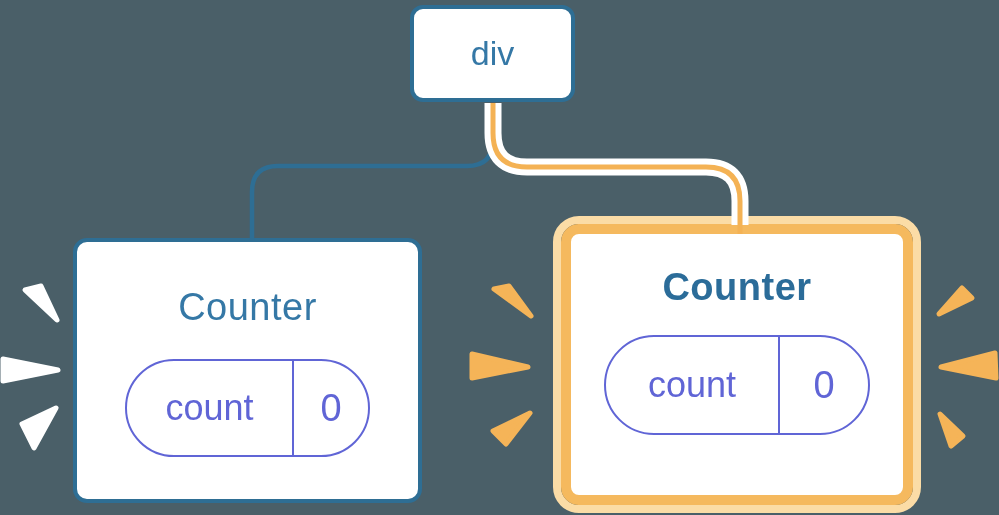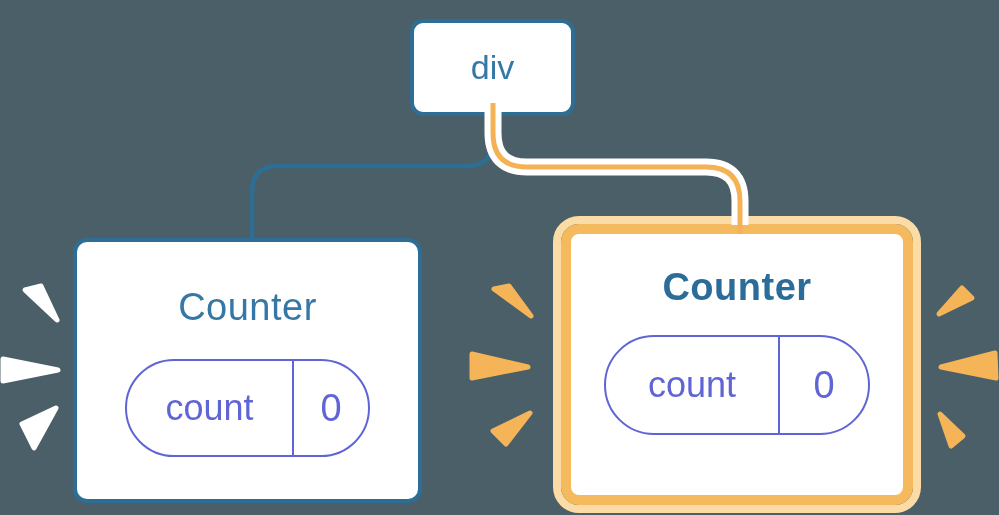--- a/index.html
+++ b/index.html
@@ -5,21 +5,21 @@
   html,body{margin:0;padding:0;}
   body{
     width:999px;height:515px;overflow:hidden;
     background:var(--background,#4A5F68);
     font-family:"Liberation Sans","DejaVu Sans",sans-serif;
   }
   .stage{position:relative;width:999px;height:515px;}
 
   
   .node-div{
-    position:absolute;left:410px;top:19px;width:165px;height:97px;
+    position:absolute;left:410px;top:5px;width:165px;height:97px;
     box-sizing:border-box;background:#fff;
     border:4px solid var(--blue,#2E6E94);border-radius:13px;
     display:flex;align-items:center;justify-content:center;
     font-size:34px;color:var(--blue_text,#3578A6);
   }
 
   
   .counter-left{
     position:absolute;left:73px;top:238px;width:349px;height:265px;
     box-sizing:border-box;background:#fff;

